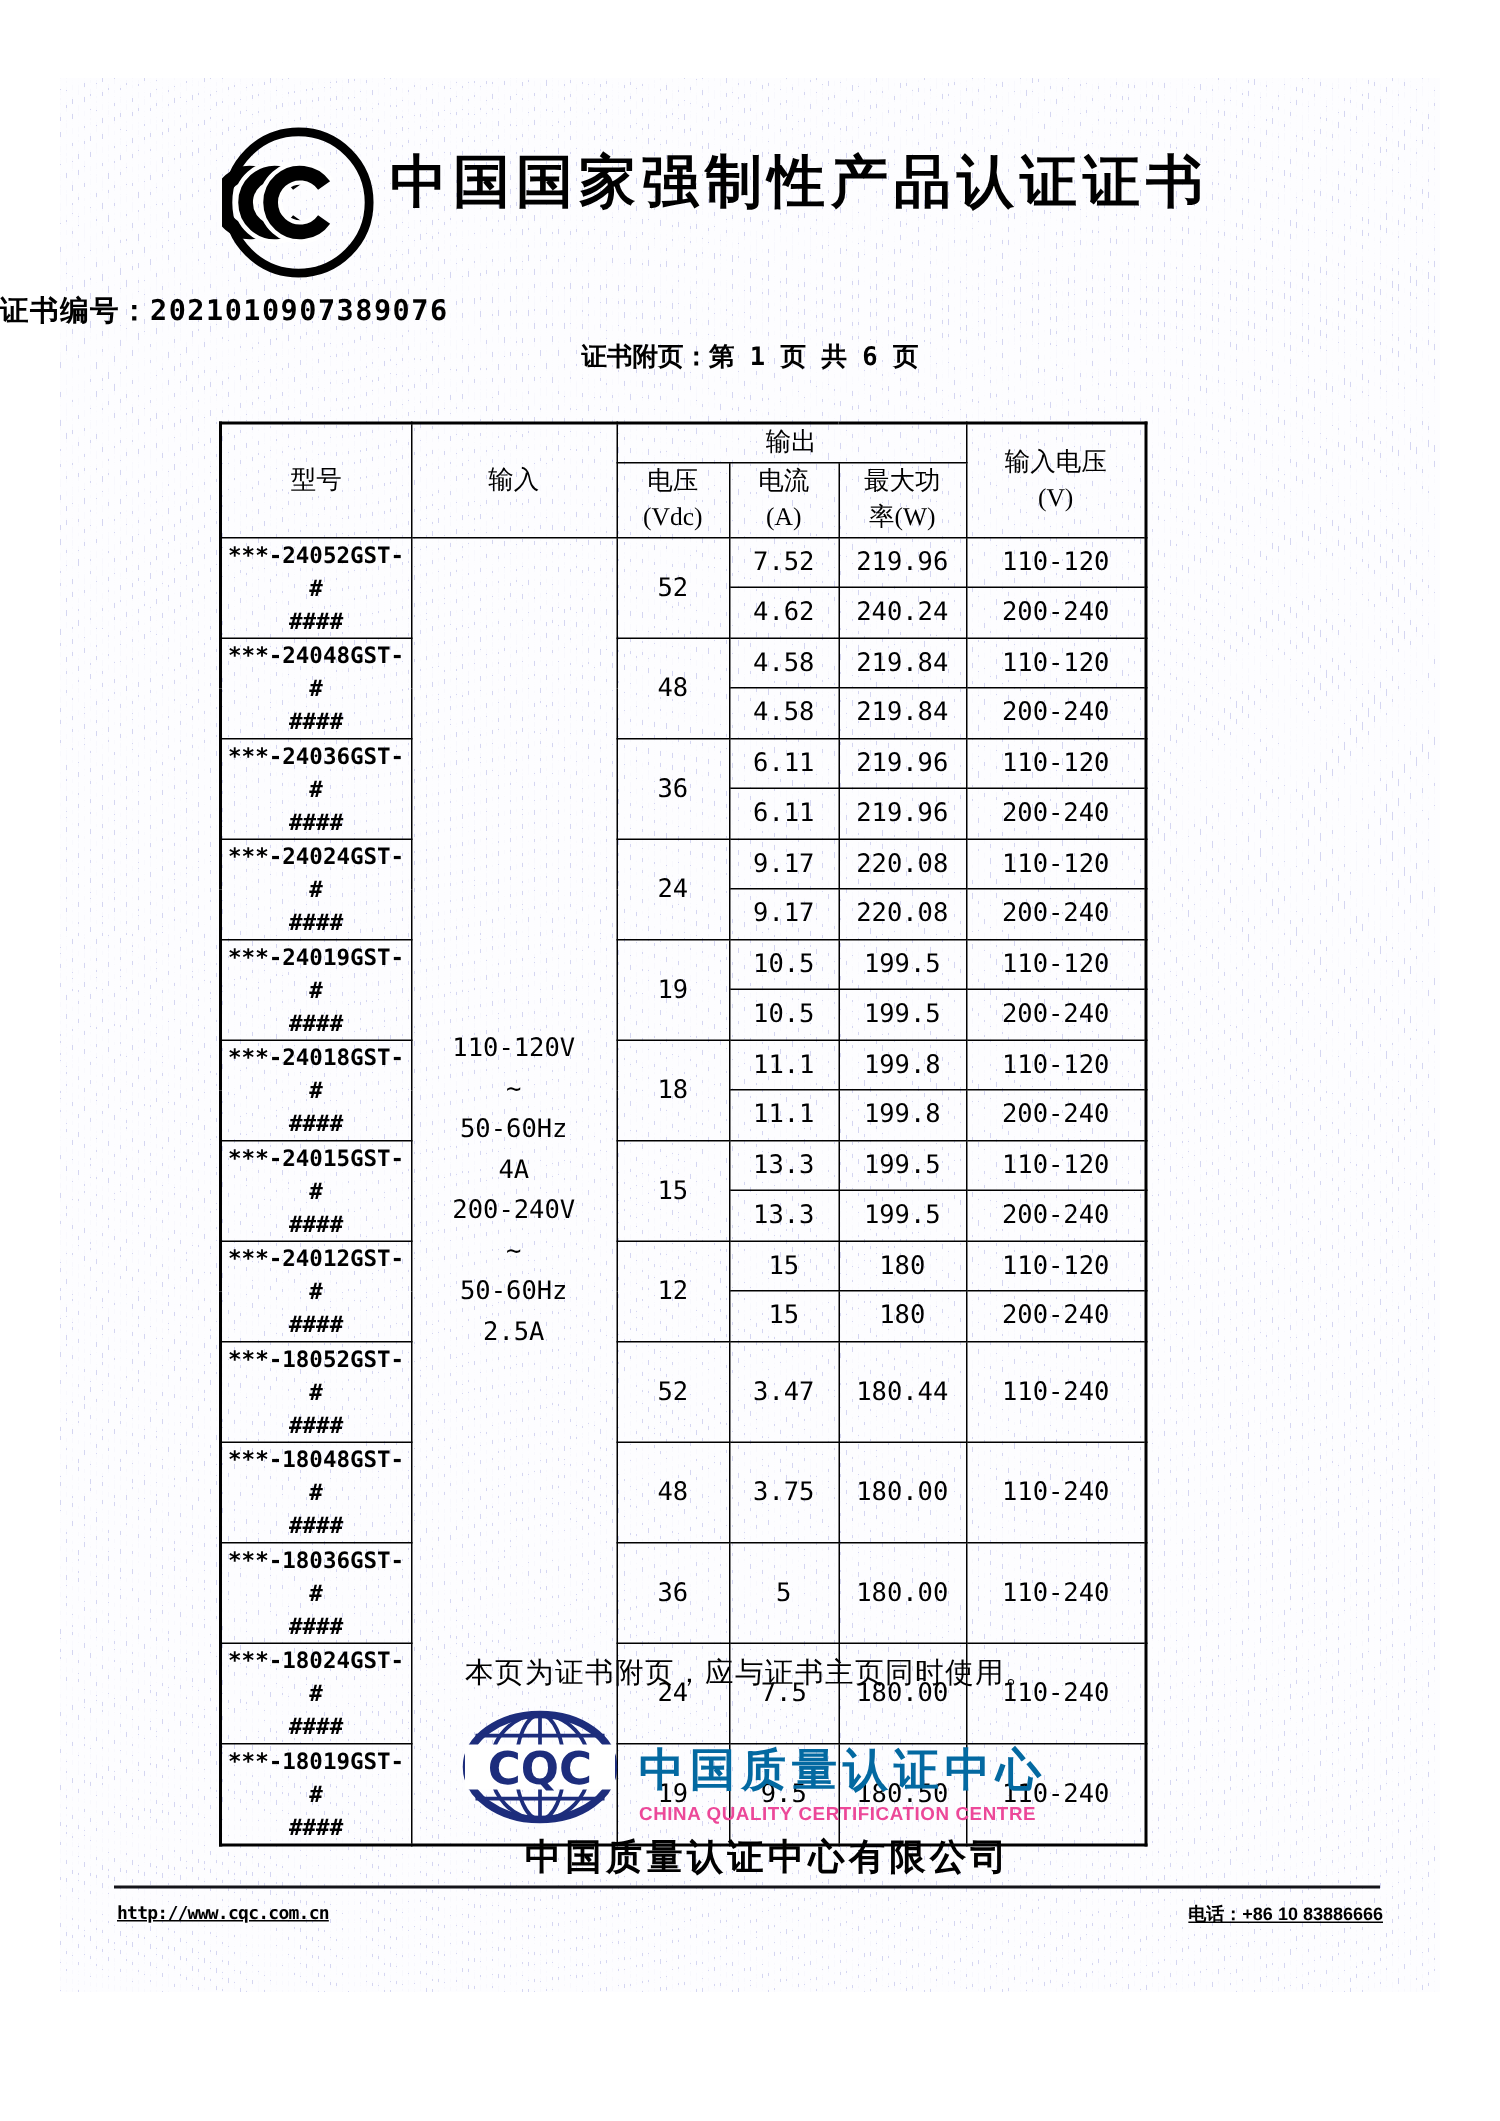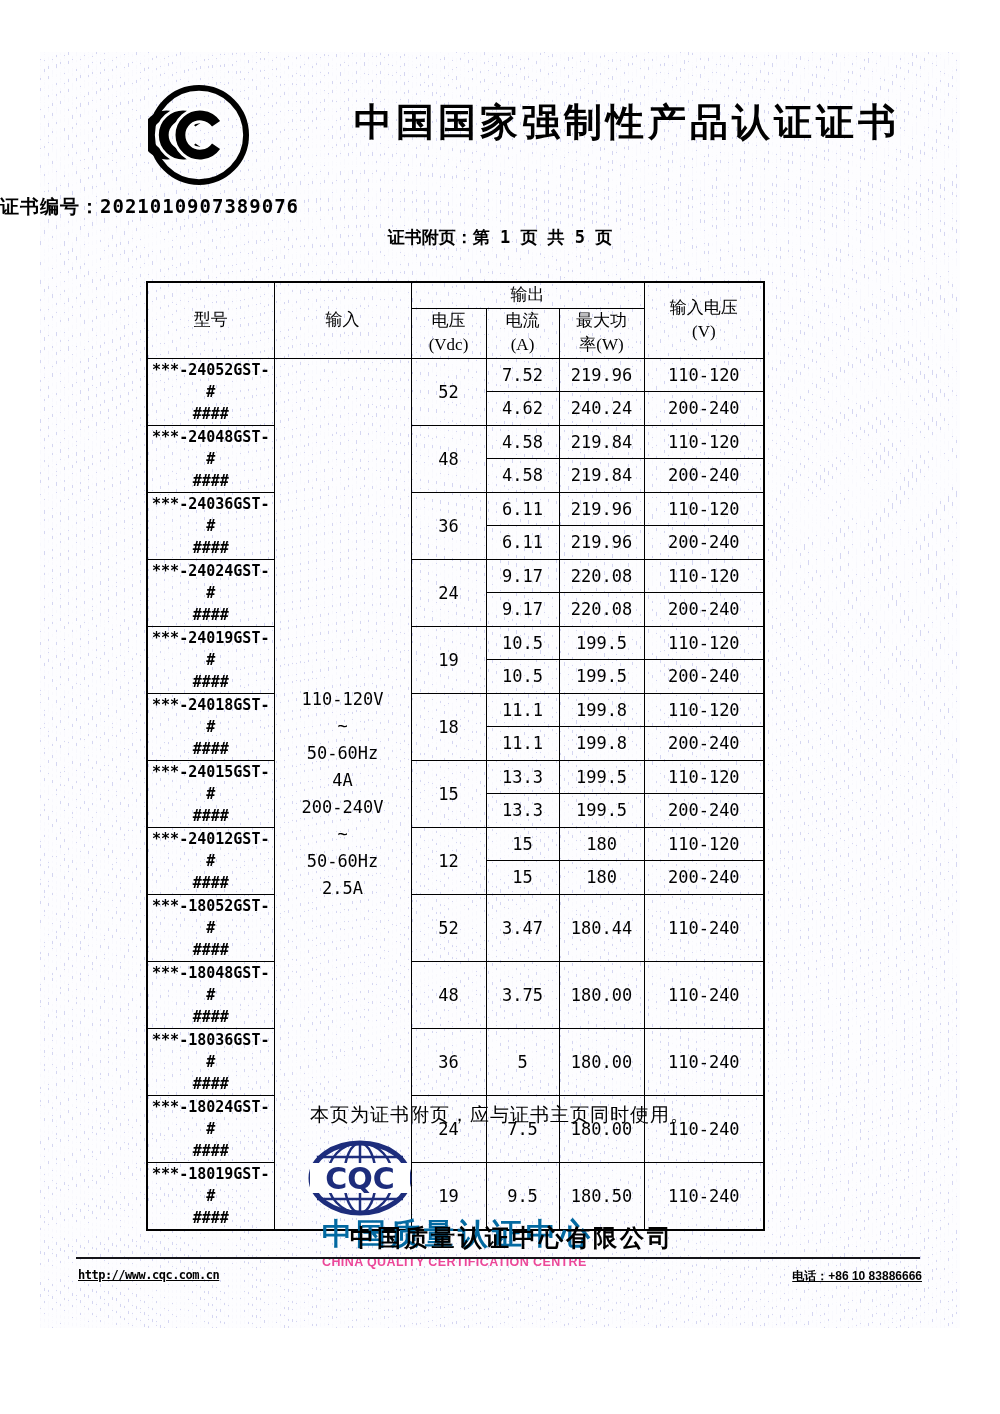--- a/index.html
+++ b/index.html
@@ -17,21 +17,21 @@
       repeating-radial-gradient(circle at 78% 40%, rgba(255,255,255,0) 0px, rgba(255,255,255,0) 4px, rgba(253,253,255,.90) 4px, rgba(253,253,255,.90) 8px),
       repeating-radial-gradient(circle at 35% 78%, rgba(255,255,255,0) 0px, rgba(255,255,255,0) 4px, rgba(253,253,255,.88) 4px, rgba(253,253,255,.88) 9px),
       repeating-linear-gradient(90deg, rgba(128,132,212,.32) 0px, rgba(128,132,212,.32) 1px, rgba(255,255,255,0) 1px, rgba(255,255,255,0) 4px);
   }
   .abs { position:absolute; }
 
   .ccc-logo { left:148px; top:84px; width:102px; height:102px; }
 
   .doc-title {
     left:260px; top:96px; width:640px; line-height:52px;
-    font-size:38px; font-weight:bold; letter-spacing:4px; text-align:right;
+    font-size:38px; font-weight:bold; letter-spacing:4px; text-align:left;
     font-family:"Liberation Serif", serif;
   }
   .cert-no {
     left:0; top:194px; width:1000px; 
     font-size:19px; font-weight:bold; letter-spacing:1px;
     font-family:"DejaVu Sans Mono", monospace;
   }
   .cert-pages {
     left:0; top:226px; width:1000px; text-align:center;
     font-size:17px; font-weight:bold;
@@ -68,21 +68,21 @@
     font-family:"DejaVu Sans Mono", monospace;
     font-size:17px; line-height:27px;
   }
 
   .page-note {
     left:0; top:1102px; width:1000px; text-align:center;
     font-size:19px; letter-spacing:1px;
     font-family:"Liberation Serif", serif;
   }
 
-  .cqc-block { left:308px; top:1140px; display:flex; align-items:flex-start;flex-direction:column; }
+  .cqc-block { left:308px; top:1140px; display:flex; align-items:flex-end; }
   .cqc-globe { width:104px; height:76px; flex:0 0 auto; }
   .cqc-text { margin-left:14px; }
   .cqc-cn {
     font-size:30px; font-weight:bold; letter-spacing:4px; color:#0369a1;
     font-family:"Liberation Sans", sans-serif; line-height:36px;
   }
   .cqc-en {
     font-size:12.5px; font-weight:bold; letter-spacing:0.4px; color:#ec4899;
     font-family:"Liberation Sans", sans-serif; margin-top:3px;
   }
@@ -108,21 +108,21 @@
     <circle cx="52" cy="52" r="48" fill="none" stroke="#000" stroke-width="6"></circle>
     <path d="M 52.4 40.5 A 20 20 0 1 0 52.4 63.5" fill="none" stroke="#000" stroke-width="10" transform="translate(-17,0)"></path>
     <path d="M 52.4 40.5 A 20 20 0 1 0 52.4 63.5" fill="none" stroke="#fff" stroke-width="16" transform="translate(0,0)"></path>
     <path d="M 52.4 40.5 A 20 20 0 1 0 52.4 63.5" fill="none" stroke="#000" stroke-width="10" transform="translate(0,0)"></path>
     <path d="M 52.4 40.5 A 20 20 0 1 0 52.4 63.5" fill="none" stroke="#fff" stroke-width="16" transform="translate(17,0)"></path>
     <path d="M 52.4 40.5 A 20 20 0 1 0 52.4 63.5" fill="none" stroke="#000" stroke-width="10" transform="translate(17,0)"></path>
   </svg>
 
   <div class="abs doc-title">中国国家强制性产品认证证书</div>
   <div class="abs cert-no">证书编号：2021010907389076</div>
-  <div class="abs cert-pages">证书附页：第 1 页  共 5 页</div>
+  <div class="abs cert-pages">证书附页：第 1 页  共 6 页</div>
 
   <table class="spec">
     <colgroup>
       <col style="width:127px">
         <col style="width:137px">
         <col style="width:75px">
       <col style="width:73px">
         <col style="width:85px">
         <col style="width:120px">
     </colgroup>

